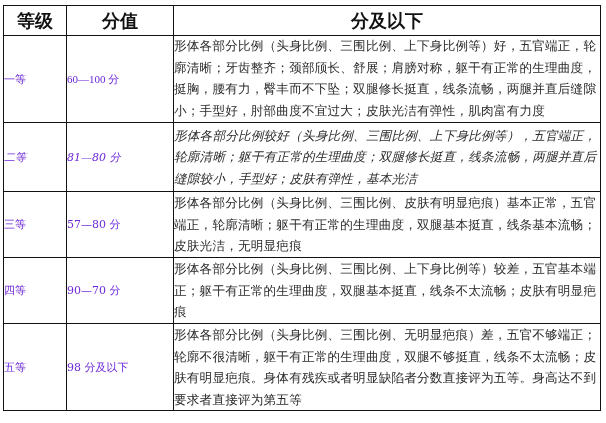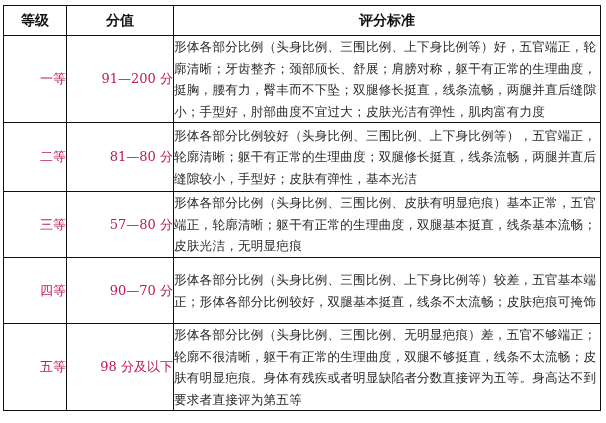--- a/index.html
+++ b/index.html
@@ -27,81 +27,81 @@
       border: 1.2px solid #111111;
       padding: 0;
       vertical-align: middle;
     }
     col.c-level { width: 63px; }
     col.c-score { width: 107px; }
     col.c-criteria { width: 427px; }
     th {
       font-family: "DejaVu Sans", "Liberation Sans", sans-serif;
       font-weight: bold;
-      font-size: 14px;
+      font-size: 18px;
       text-align: center;
       height: 29px;
       color: #111111;
     }
     td.level, td.score {
-      text-align: right;
-      font-size: 13px;
-      color: #be185d;
+      text-align: left;
+      font-size: 11px;
+      color: #6d28d9;
     }
     td.criteria {
       text-align: left;
       font-size: 12.6px;
       line-height: 21.5px;
       padding: 2px 2px 2px 2px;
       letter-spacing: 0.2px;
       color: #2a2a2a;
       word-break: break-all;
     }
-    tr.r1 td { height: 82px; }
-    tr.r2 td { height: 68px; }
+    tr.r1 td { height: 82px; font-family: Liberation Serif, serif; }
+    tr.r2 td { height: 68px; font-style: italic; }
     tr.r3 td { height: 65px; }
     tr.r4 td { height: 65px; }
     tr.r5 td { height: 81px; }
   </style>
 </head>
 <body>
 
 <table class="grading">
   <colgroup>
     <col class="c-level">
     <col class="c-score">
     <col class="c-criteria">
   </colgroup>
   <thead>
     <tr>
       <th>等级</th>
       <th>分值</th>
-      <th>评分标准</th>
+      <th>分及以下</th>
     </tr>
   </thead>
   <tbody>
     <tr class="r1">
       <td class="level">一等</td>
-      <td class="score">91—200 分</td>
+      <td class="score">60—100 分</td>
       <td class="criteria">形体各部分比例（头身比例、三围比例、上下身比例等）好，五官端正，轮廓清晰；牙齿整齐；颈部颀长、舒展；肩膀对称，躯干有正常的生理曲度，挺胸，腰有力，臀丰而不下坠；双腿修长挺直，线条流畅，两腿并直后缝隙小；手型好，肘部曲度不宜过大；皮肤光洁有弹性，肌肉富有力度</td>
     </tr>
     <tr class="r2">
       <td class="level">二等</td>
       <td class="score">81—80 分</td>
       <td class="criteria">形体各部分比例较好（头身比例、三围比例、上下身比例等），五官端正，轮廓清晰；躯干有正常的生理曲度；双腿修长挺直，线条流畅，两腿并直后缝隙较小，手型好；皮肤有弹性，基本光洁</td>
     </tr>
     <tr class="r3">
       <td class="level">三等</td>
       <td class="score">57—80 分</td>
       <td class="criteria">形体各部分比例（头身比例、三围比例、皮肤有明显疤痕）基本正常，五官端正，轮廓清晰；躯干有正常的生理曲度，双腿基本挺直，线条基本流畅；皮肤光洁，无明显疤痕</td>
     </tr>
     <tr class="r4">
       <td class="level">四等</td>
       <td class="score">90—70 分</td>
-      <td class="criteria">形体各部分比例（头身比例、三围比例、上下身比例等）较差，五官基本端正；形体各部分比例较好，双腿基本挺直，线条不太流畅；皮肤疤痕可掩饰</td>
+      <td class="criteria">形体各部分比例（头身比例、三围比例、上下身比例等）较差，五官基本端正；躯干有正常的生理曲度，双腿基本挺直，线条不太流畅；皮肤有明显疤痕</td>
     </tr>
     <tr class="r5">
       <td class="level">五等</td>
       <td class="score">98 分及以下</td>
       <td class="criteria">形体各部分比例（头身比例、三围比例、无明显疤痕）差，五官不够端正；轮廓不很清晰，躯干有正常的生理曲度，双腿不够挺直，线条不太流畅；皮肤有明显疤痕。身体有残疾或者明显缺陷者分数直接评为五等。身高达不到要求者直接评为第五等</td>
     </tr>
   </tbody>
 </table>
 
 </body></html>

